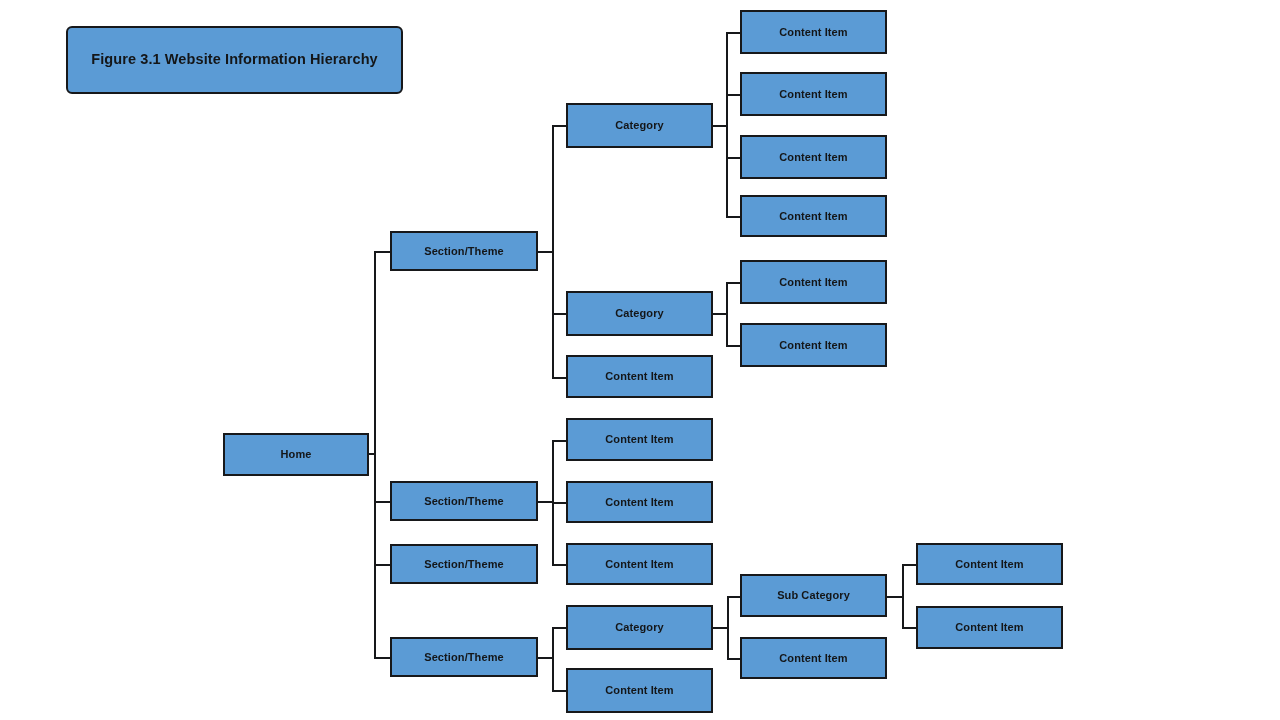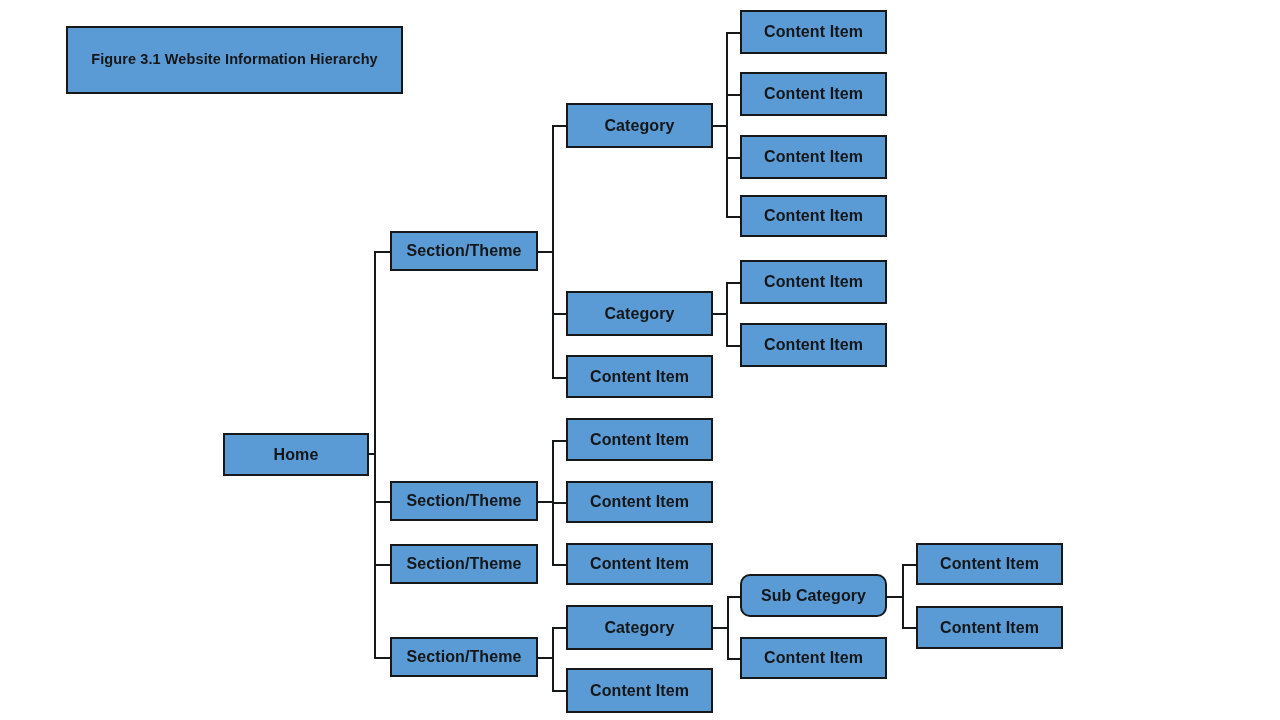--- a/index.html
+++ b/index.html
@@ -20,28 +20,29 @@
   .node {
     position: absolute;
     box-sizing: border-box;
     background: #5B9BD5;
     border: 2px solid #17181a;
     display: flex;
     align-items: center;
     justify-content: center;
     text-align: center;
     font-weight: bold;
-    font-size: 16px;
+    font-size: 11px;
     color: #141618;
     letter-spacing: 0.1px;
     line-height: 1.1;
     z-index: 2;
   }
   .node.title-node {
     font-size: 14.5px;
+    border-radius: 6px;
   }
   .edge {
     position: absolute;
     background: #17181a;
     z-index: 1;
   }
   .edge.h { height: 2px; }
   .edge.v { width: 2px; }
 </style>
 </head>
@@ -102,18 +103,18 @@
       <div class="node" style="left: 566px; top: 481px; width: 147px; height: 42px; background: rgb(91, 155, 213); border-color: rgb(23, 24, 26); color: rgb(20, 22, 24);">Content Item</div>
       <div class="node" style="left: 566px; top: 543px; width: 147px; height: 42px; background: rgb(91, 155, 213); border-color: rgb(23, 24, 26); color: rgb(20, 22, 24);">Content Item</div>
       <div class="node" style="left: 566px; top: 605px; width: 147px; height: 45px; background: rgb(91, 155, 213); border-color: rgb(23, 24, 26); color: rgb(20, 22, 24);">Category</div>
       <div class="node" style="left: 566px; top: 668px; width: 147px; height: 45px; background: rgb(91, 155, 213); border-color: rgb(23, 24, 26); color: rgb(20, 22, 24);">Content Item</div>
       <div class="node" style="left: 740px; top: 10px; width: 147px; height: 44px; background: rgb(91, 155, 213); border-color: rgb(23, 24, 26); color: rgb(20, 22, 24);">Content Item</div>
       <div class="node" style="left: 740px; top: 72px; width: 147px; height: 44px; background: rgb(91, 155, 213); border-color: rgb(23, 24, 26); color: rgb(20, 22, 24);">Content Item</div>
       <div class="node" style="left: 740px; top: 135px; width: 147px; height: 44px; background: rgb(91, 155, 213); border-color: rgb(23, 24, 26); color: rgb(20, 22, 24);">Content Item</div>
       <div class="node" style="left: 740px; top: 195px; width: 147px; height: 42px; background: rgb(91, 155, 213); border-color: rgb(23, 24, 26); color: rgb(20, 22, 24);">Content Item</div>
       <div class="node" style="left: 740px; top: 260px; width: 147px; height: 44px; background: rgb(91, 155, 213); border-color: rgb(23, 24, 26); color: rgb(20, 22, 24);">Content Item</div>
       <div class="node" style="left: 740px; top: 323px; width: 147px; height: 44px; background: rgb(91, 155, 213); border-color: rgb(23, 24, 26); color: rgb(20, 22, 24);">Content Item</div>
-      <div class="node" style="left: 740px; top: 574px; width: 147px; height: 43px; background: rgb(91, 155, 213); border-color: rgb(23, 24, 26); color: rgb(20, 22, 24); border-radius: 10px;">Sub Category</div>
+      <div class="node" style="left: 740px; top: 574px; width: 147px; height: 43px; background: rgb(91, 155, 213); border-color: rgb(23, 24, 26); color: rgb(20, 22, 24);">Sub Category</div>
       <div class="node" style="left: 740px; top: 637px; width: 147px; height: 42px; background: rgb(91, 155, 213); border-color: rgb(23, 24, 26); color: rgb(20, 22, 24);">Content Item</div>
       <div class="node" style="left: 916px; top: 543px; width: 147px; height: 42px; background: rgb(91, 155, 213); border-color: rgb(23, 24, 26); color: rgb(20, 22, 24);">Content Item</div>
       <div class="node" style="left: 916px; top: 606px; width: 147px; height: 43px; background: rgb(91, 155, 213); border-color: rgb(23, 24, 26); color: rgb(20, 22, 24);">Content Item</div>
     </div>
 </div>
 
 </body></html>

